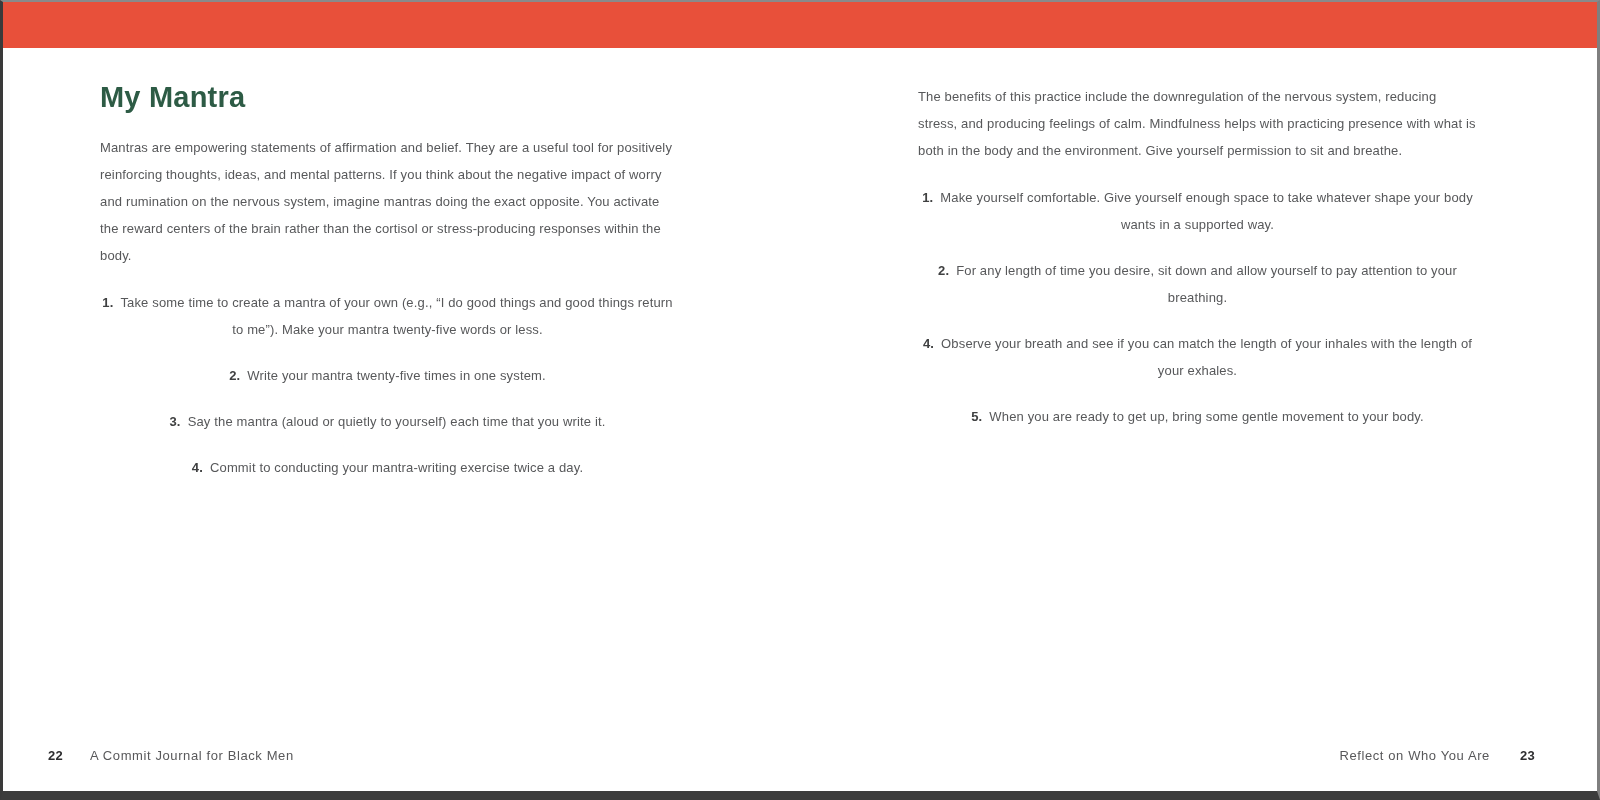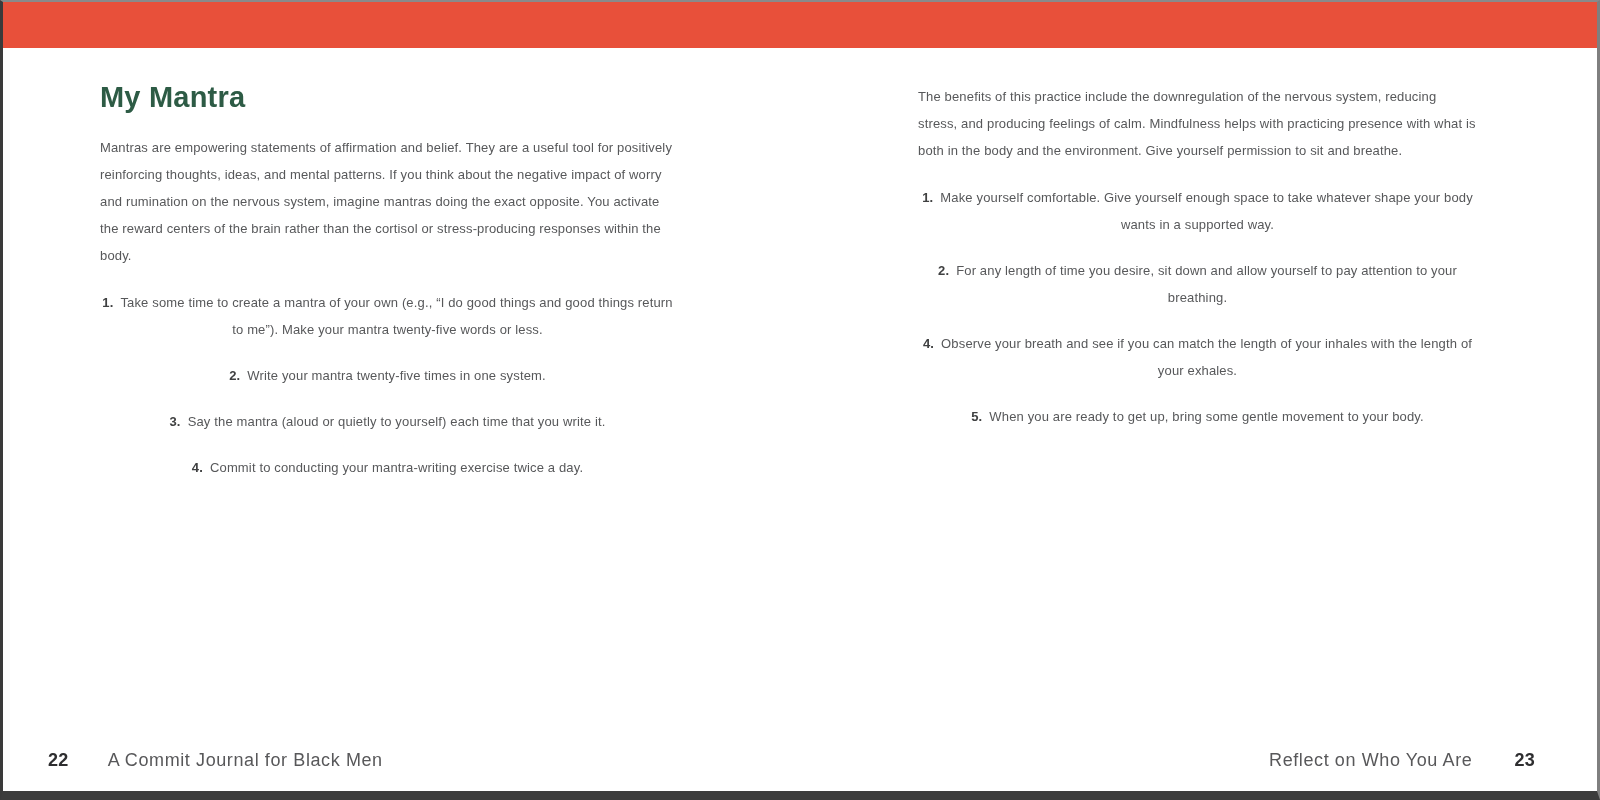--- a/index.html
+++ b/index.html
@@ -53,25 +53,24 @@
     letter-spacing: 0.15px;
   }
   p.step { margin-bottom: 19px; text-align: center; }
   p.step .step-number {
     font-weight: bold;
     color: #3f4041;
     margin-right: 7px;
   }
   .footer {
     position: absolute;
-    bottom: 20px;
-    font-size: 18px;
+    bottom: 28px;
+    font-size: 13px;
     letter-spacing: 0.6px;
     color: #58585a;
-    gap: 12px;
   }
   .footer-left {
     left: 45px;
     display: flex;
     align-items: baseline;
   }
   .footer-left .page-number { margin-right: 27px; }
   .footer-right {
     right: 62px;
     display: flex;

